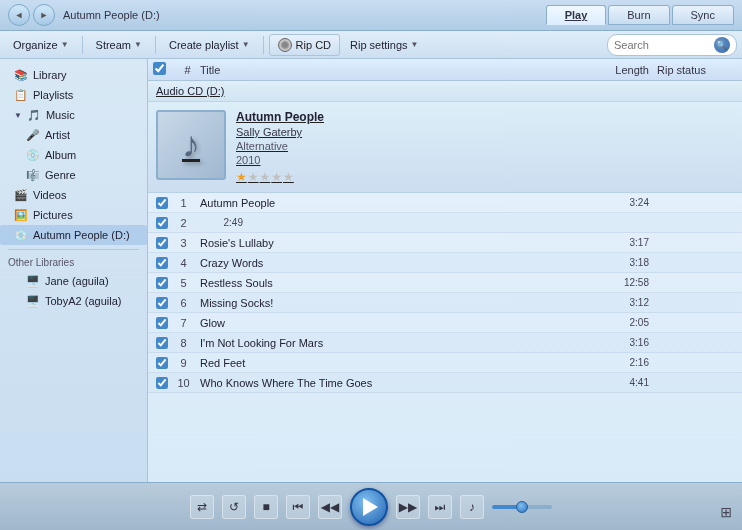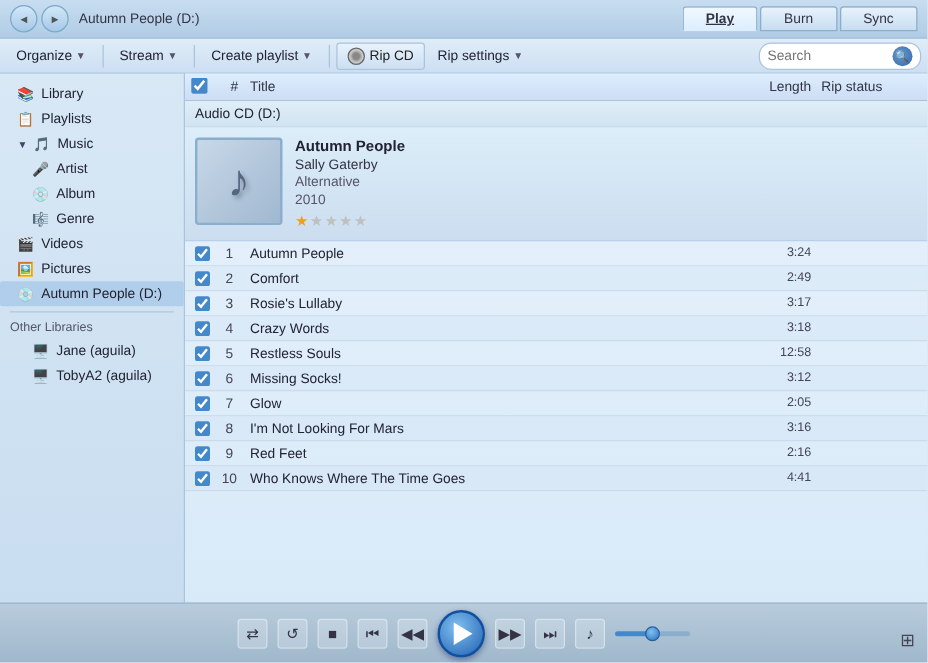--- a/index.html
+++ b/index.html
@@ -191,20 +191,21 @@
     .col-num { width: 25px; text-align: center; font-size: 11px; color: #334; }
     .col-title { flex: 1; font-size: 11px; color: #334; }
     .col-length { width: 55px; text-align: right; font-size: 11px; color: #334; padding-right: 8px; }
     .col-rip { width: 80px; font-size: 11px; color: #334; }
     .col-album-header { width: 22px; }
 
     
     #cd-area {
       display: flex;
       flex-direction: column;
+      text-decoration: underline;
     }
     #cd-header {
       padding: 4px 8px;
       font-size: 11px;
       color: #223;
       background: linear-gradient(to bottom, #e0eef8, #d0e4f2);
       border-bottom: 1px solid #c0d4e8;
     }
 
     #cd-info {
@@ -496,21 +497,20 @@
     <div class="track-num">1</div>
     <div class="track-title">Autumn People</div>
     <div class="track-length">3:24</div>
     <div class="track-rip"></div>
   </div>
         <div class="track-row">
     <div class="track-check">
       <input type="checkbox" checked="" style="">
     </div>
     <div class="track-num">2</div>
-    <div class="track-title">Comfort</div>
     <div class="track-length">2:49</div>
     <div class="track-rip"></div>
   </div>
         <div class="track-row">
     <div class="track-check">
       <input type="checkbox" checked="" style="">
     </div>
     <div class="track-num">3</div>
     <div class="track-title">Rosie's Lullaby</div>
     <div class="track-length">3:17</div>

